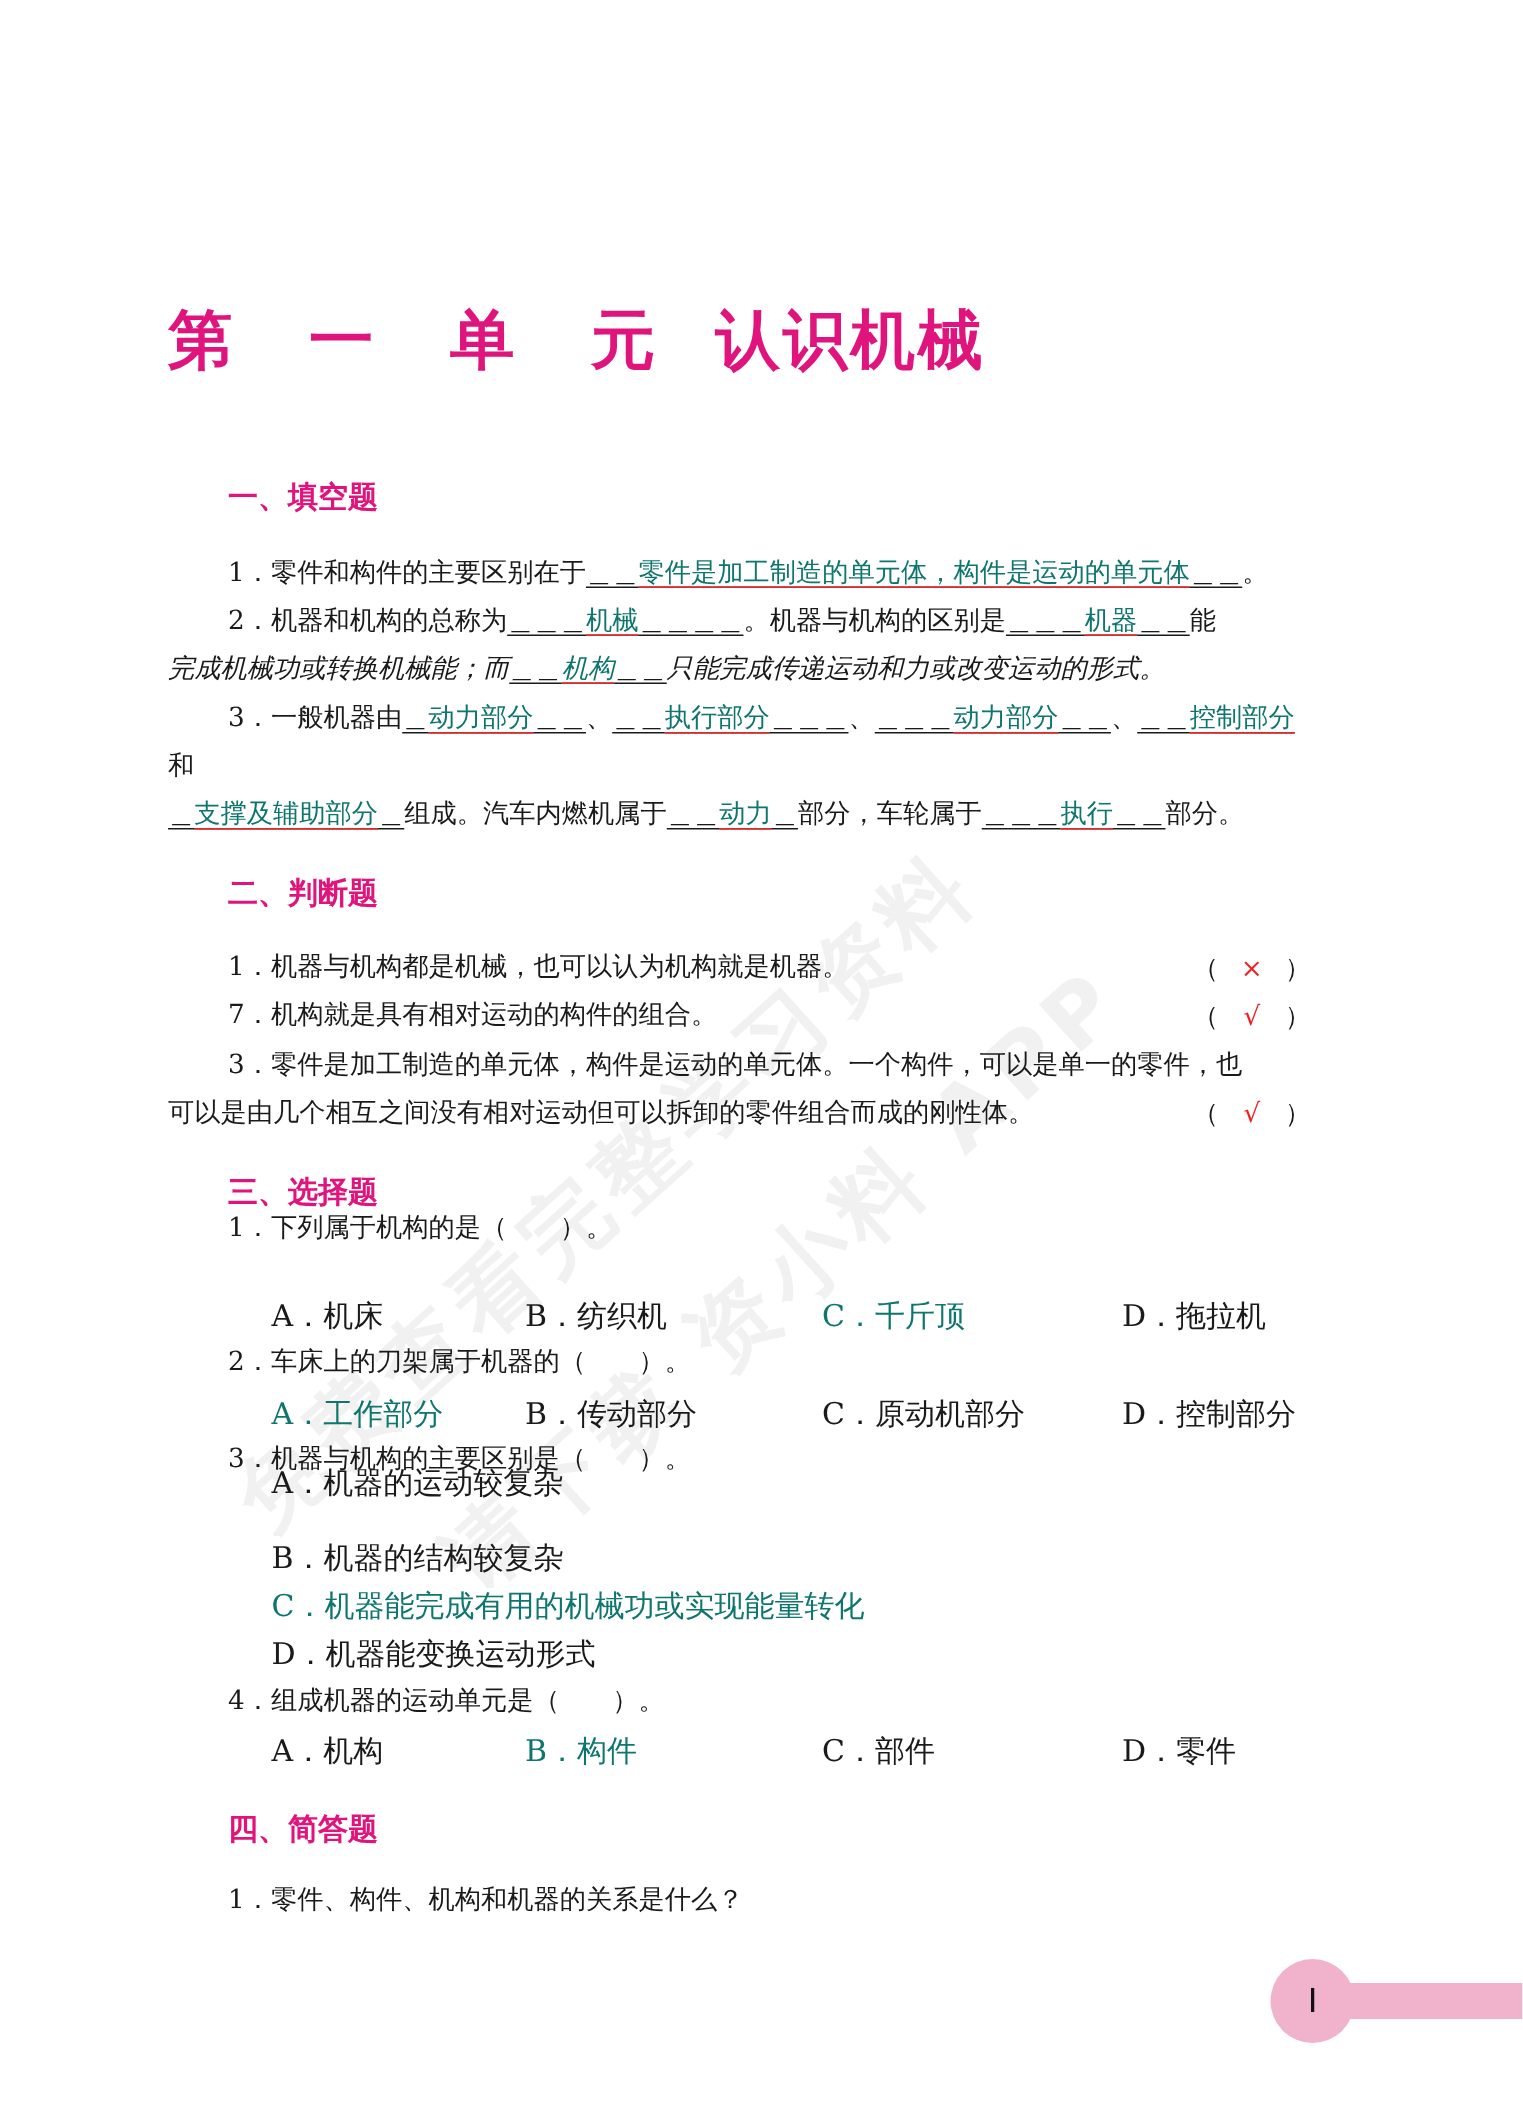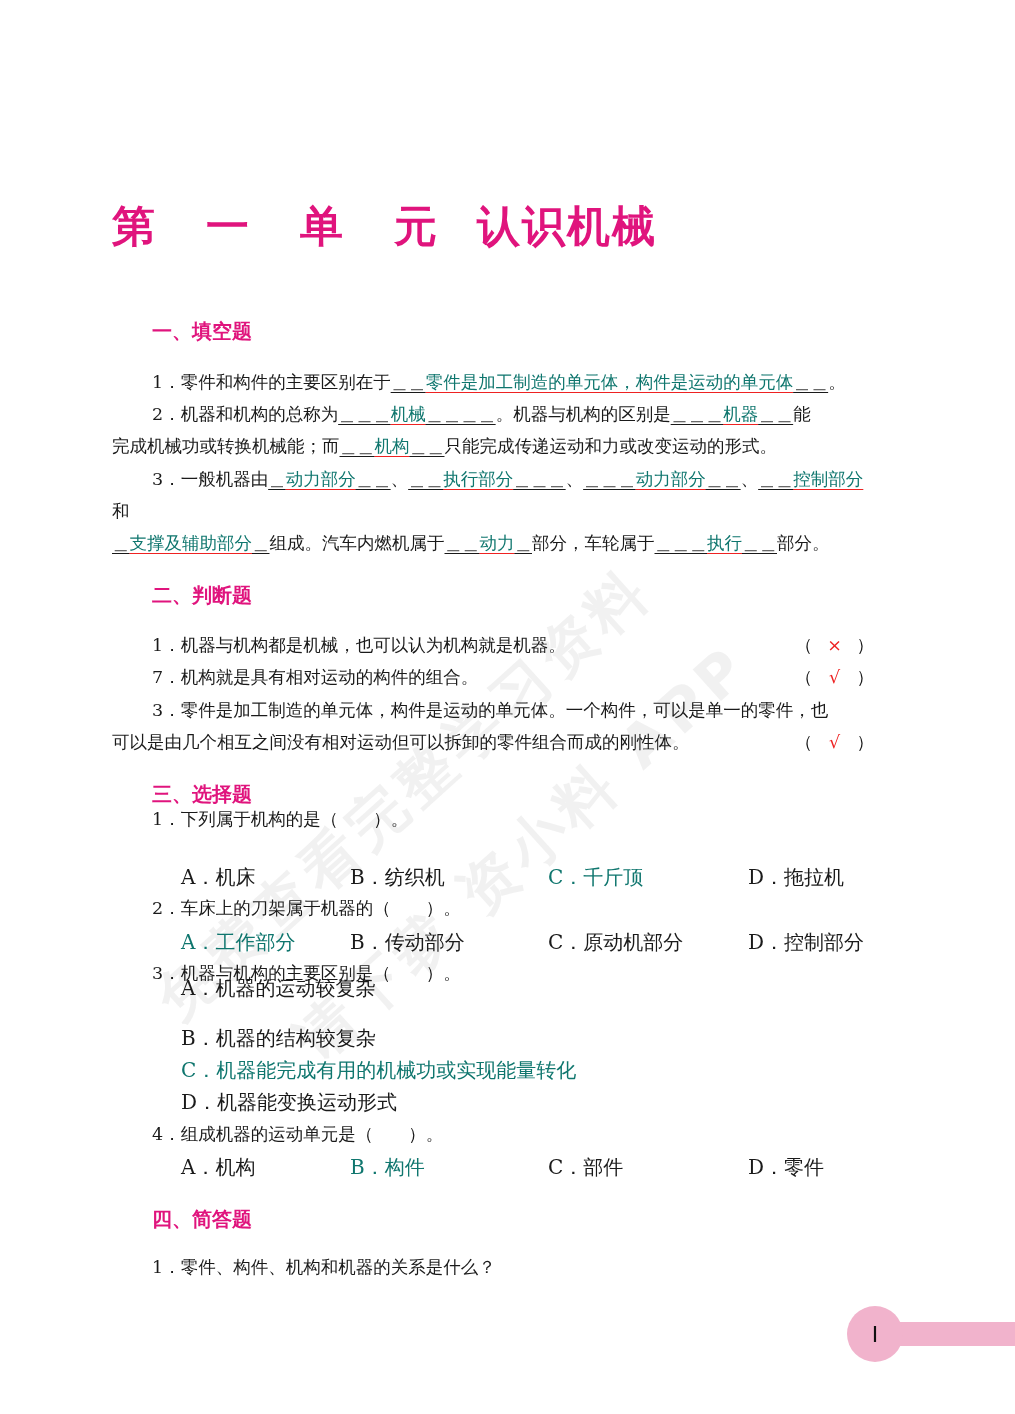--- a/index.html
+++ b/index.html
@@ -44,21 +44,21 @@
 
   <div class="section-h" style="top:318px;">一、填空题</div>
 
   <div class="line" style="left:152px; top:369px;">
     <span>1．零件和构件的主要区别在于</span><span class="blank"><span>＿＿</span><span class="ans">零件是加工制造的单元体，构件是运动的单元体</span><span>＿＿</span></span><span>。</span>
   </div>
 
   <div class="line" style="left:152px; top:401px;">
     <span>2．机器和机构的总称为</span><span class="blank"><span>＿＿＿</span><span class="ans">机械</span><span>＿＿＿＿</span></span><span>。机器与机构的区别是</span><span class="blank"><span>＿＿＿</span><span class="ans">机器</span><span>＿＿</span></span><span>能</span>
   </div>
-  <div class="line" style="left:112px; top:433px;">
+  <div class="line" style="left:112px; top:433px;font-style:italic;">
     <span>完成机械功或转换机械能；而</span><span class="blank"><span>＿＿</span><span class="ans">机构</span><span>＿＿</span></span><span>只能完成传递运动和力或改变运动的形式。</span>
   </div>
 
   <div class="line" style="left:152px; top:466px;">
     <span>3．一般机器由</span><span class="blank">＿<span class="ans">动力部分</span>＿＿</span><span>、</span><span class="blank">＿＿<span class="ans">执行部分</span>＿＿＿</span><span>、</span><span class="blank">＿＿＿<span class="ans">动力部分</span>＿＿</span><span>、</span><span class="blank">＿＿<span class="ans">控制部分</span></span>
   </div>
   <div class="line" style="left:112px; top:498px;">和</div>
   <div class="line" style="left:112px; top:530px;">
     <span class="blank">＿<span class="ans">支撑及辅助部分</span>＿</span><span>组成。汽车内燃机属于</span><span class="blank">＿＿<span class="ans">动力</span>＿</span><span>部分，车轮属于</span><span class="blank">＿＿＿<span class="ans">执行</span>＿＿</span><span>部分。</span>
   </div>

